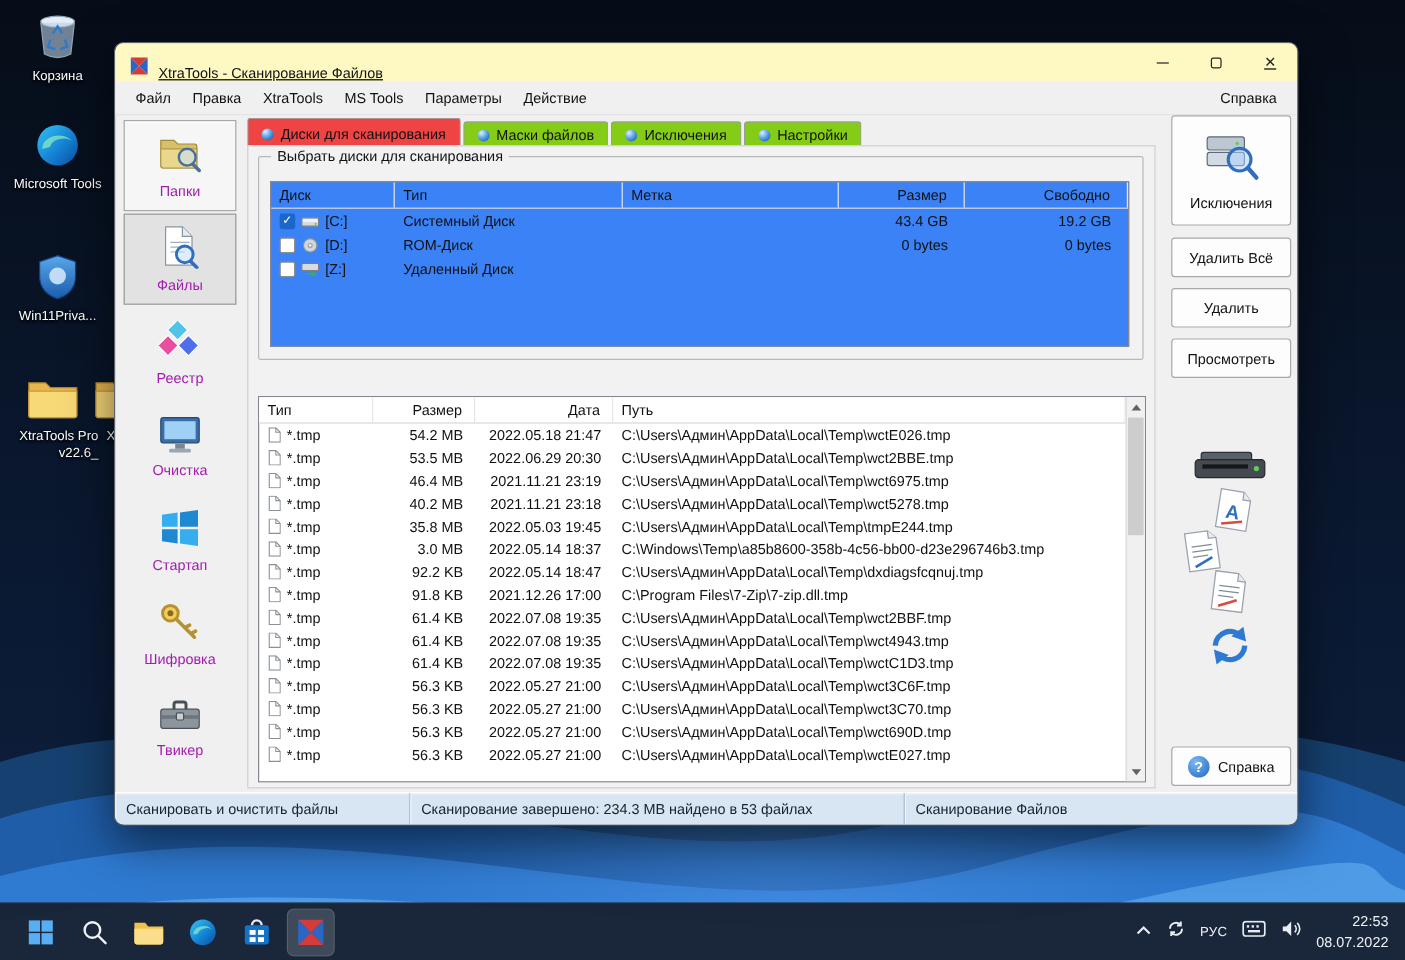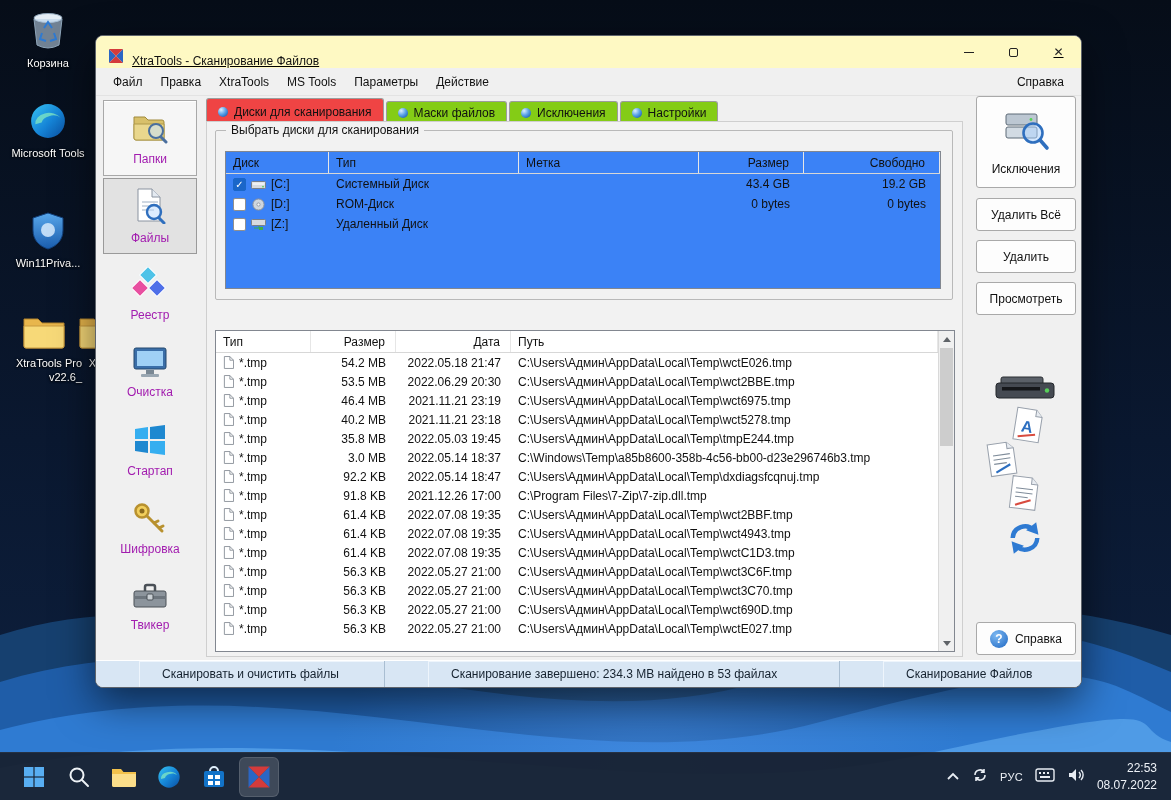--- a/index.html
+++ b/index.html
@@ -92,21 +92,21 @@
   .b-help   { top:586px; height:33px; gap:7px; }
   .help-ic { width:18px; height:18px; border-radius:50%; background:radial-gradient(circle at 35% 30%, #7db9f2, #1d66c2);
              color:#fff; font-size:12px; font-weight:bold; display:flex; align-items:center; justify-content:center; }
 
   .deco { position:absolute; left:884px; top:338px; width:96px; height:230px; }
   .deco > span { position:absolute; display:inline-flex; }
 
   
   .statusbar { position:absolute; left:0; right:0; bottom:0; height:27px; background:#d8e6f4; border-top:1px solid #fff;
                display:flex; align-items:stretch; font-size:12px; color:#15222f; }
-  .sb-cell { display:flex; align-items:center; padding:0 23px; border-right:1px solid #a9bed2; box-shadow:inset 1px 1px 0 #eef5fc;margin-left:43px; }
+  .sb-cell { display:flex; align-items:center; padding:0 9px; border-right:1px solid #a9bed2; box-shadow:inset 1px 1px 0 #eef5fc; }
   .sb-1 { width:246px; } .sb-2 { width:412px; } .sb-3 { flex:1; border-right:none; }
 
   
   .taskbar { position:absolute; left:0; bottom:0; width:1171px; height:48px; z-index:50;
              background:rgba(23,30,44,.93); border-top:1px solid rgba(255,255,255,.06);
              display:flex; align-items:center; }
   .tb-left { display:flex; align-items:center; gap:5px; margin-left:14px; }
   .tb-ic { width:40px; height:40px; border-radius:6px; display:flex; align-items:center; justify-content:center; }
   .tb-ic.active { background:rgba(255,255,255,.16); box-shadow:inset 0 0 0 1px rgba(255,255,255,.12); }
   .tb-right { margin-left:auto; display:flex; align-items:center; gap:12px; margin-right:14px; color:#eef2f7; }

